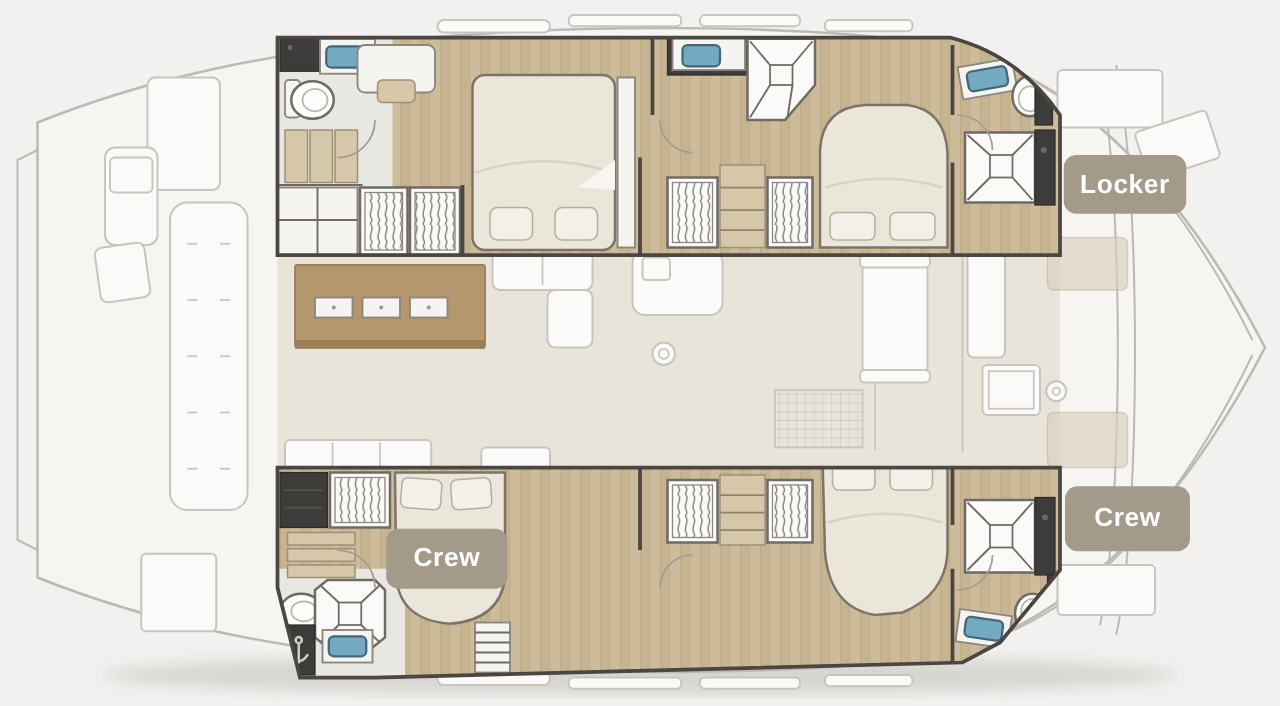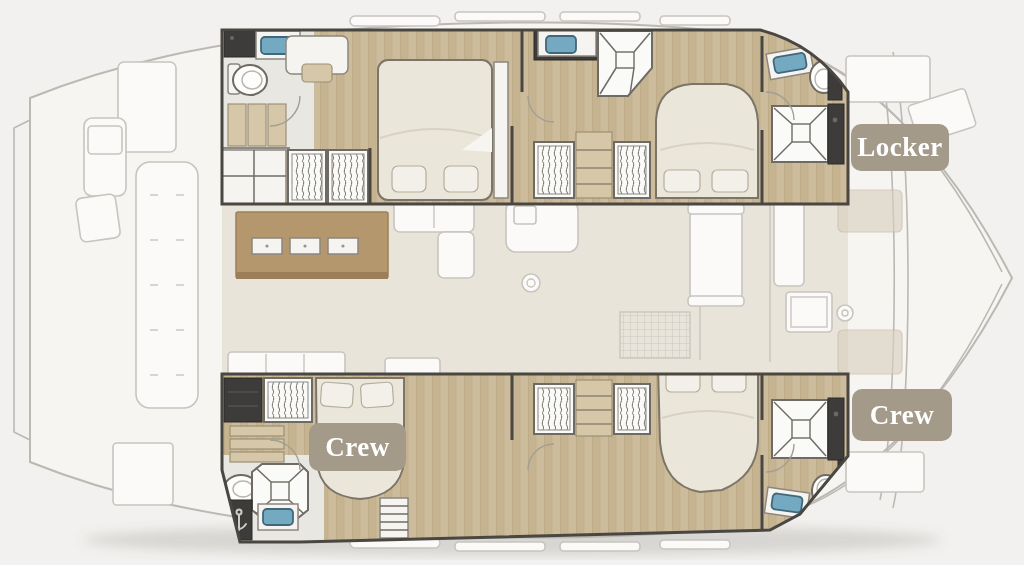--- a/index.html
+++ b/index.html
@@ -36,22 +36,22 @@
   .island{fill:var(--island-brown);stroke:#9c7f58;stroke-width:1.5;}
   .cushion{fill:var(--cushion-beige);stroke:#c2b7a3;stroke-width:1.2;}
   .toilet-o{fill:#fdfdfb;stroke:#6f6b64;stroke-width:2;}
   .toilet-i{fill:none;stroke:#b9b5ad;stroke-width:1.4;}
   .door{fill:none;stroke:#a39e94;stroke-width:1.4;}
   .shelf-ln{stroke:#8c8370;stroke-width:1.4;}
   .anchor{fill:none;stroke:#cfcdc8;stroke-width:2;stroke-linecap:round;}
   
   .badge{position:absolute;display:flex;align-items:center;justify-content:center;
          background:var(--badge-bg);color:var(--badge-text);
-         font-family:Liberation Serif, serif;
-         font-weight:700;font-size:27px;border-radius:10px;letter-spacing:.5px;}
+         font-family:Liberation Sans, sans-serif;
+         font-weight:700;font-size:21px;border-radius:10px;letter-spacing:.5px;}
   .badge-locker{left:851px;top:124px;width:98px;height:47px;}
   .badge-crew-aft{left:852px;top:389px;width:100px;height:52px;}
   .badge-crew-mid{left:309px;top:423px;width:97px;height:48px;}
 </style>
 </head>
 <body>
 
 <div class="stage">
 <svg width="1024" height="565" viewBox="0 0 1024 565">
   <defs>

